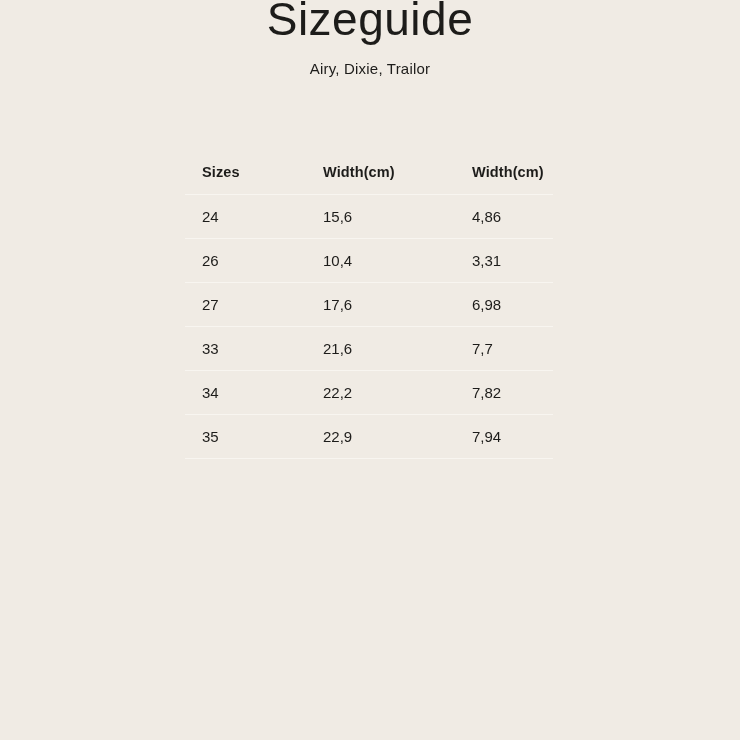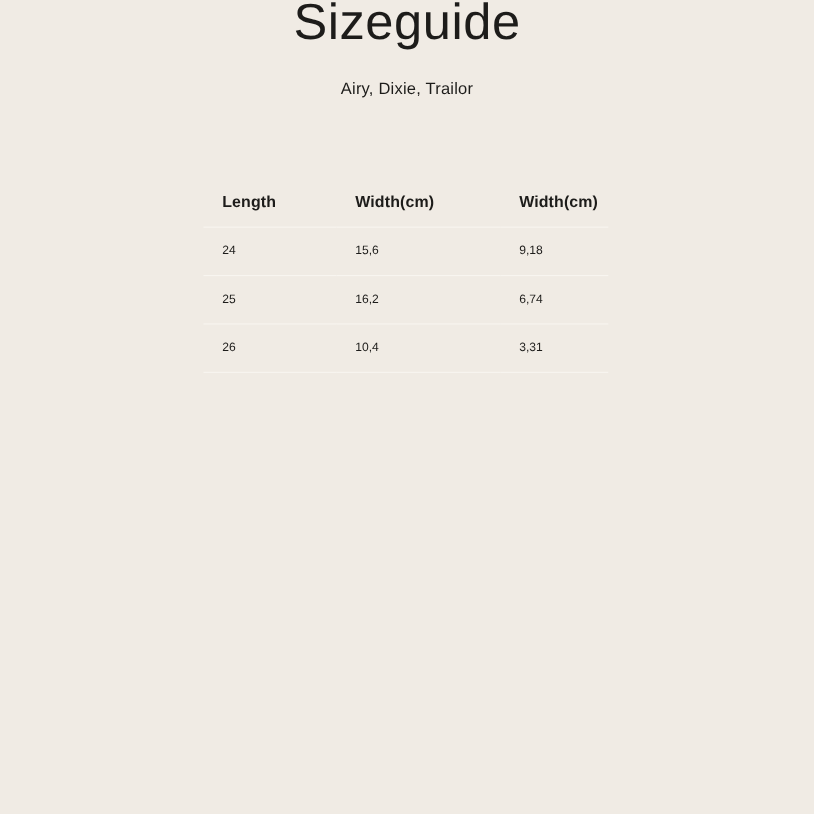--- a/index.html
+++ b/index.html
@@ -17,40 +17,40 @@
   }
   h1.title {
     margin: -6px 0 0 0;
     text-align: center;
     font-size: 46px;
     line-height: 50px;
     font-weight: 500;
     letter-spacing: 0.5px;
   }
   .subtitle {
-    margin-top: 28px;
+    margin-top: 16px;
     text-align: center;
     font-size: 15px;
     line-height: 18px;
     letter-spacing: 0.2px;
   }
   table.sizes {
     margin: 73px 0 0 185px;
     width: 368px;
     border-collapse: collapse;
     table-layout: fixed;
   }
   col.c1 { width: 121px; }
   col.c2 { width: 149px; }
   col.c3 { width: 98px; }
   th, td {
     text-align: left;
     vertical-align: middle;
     padding: 13px 0 13px 17px;
-    font-size: 11px;
+    font-size: 15px;
     line-height: 17px;
     border-bottom: 1px solid var(--separator, #F8F5F0);
     white-space: nowrap;
   }
   th {
     font-weight: bold;
     font-size: 14.5px;
     letter-spacing: 0.1px;
   }
 </style>
@@ -62,36 +62,51 @@
   <div class="subtitle">Airy, Dixie, Trailor</div>
 
   <table class="sizes">
     <colgroup>
       <col class="c1">
         <col class="c2">
         <col class="c3">
     </colgroup>
     <thead>
       <tr>
-        <th>Length</th>
+        <th>Sizes</th>
         <th>Width(cm)</th>
         <th>Width(cm)</th>
       </tr>
     </thead>
     <tbody>
         <tr>
           <td>24</td>
           <td>15,6</td>
-          <td>9,18</td>
-        </tr>
-        <tr>
-          <td>25</td>
-          <td>16,2</td>
-          <td>6,74</td>
+          <td>4,86</td>
         </tr>
         <tr>
           <td>26</td>
           <td>10,4</td>
           <td>3,31</td>
         </tr>
+        <tr>
+          <td>27</td>
+          <td>17,6</td>
+          <td>6,98</td>
+        </tr>
+        <tr>
+          <td>33</td>
+          <td>21,6</td>
+          <td>7,7</td>
+        </tr>
+        <tr>
+          <td>34</td>
+          <td>22,2</td>
+          <td>7,82</td>
+        </tr>
+        <tr>
+          <td>35</td>
+          <td>22,9</td>
+          <td>7,94</td>
+        </tr>
       </tbody>
   </table>
 </div>
 
 </body></html>

